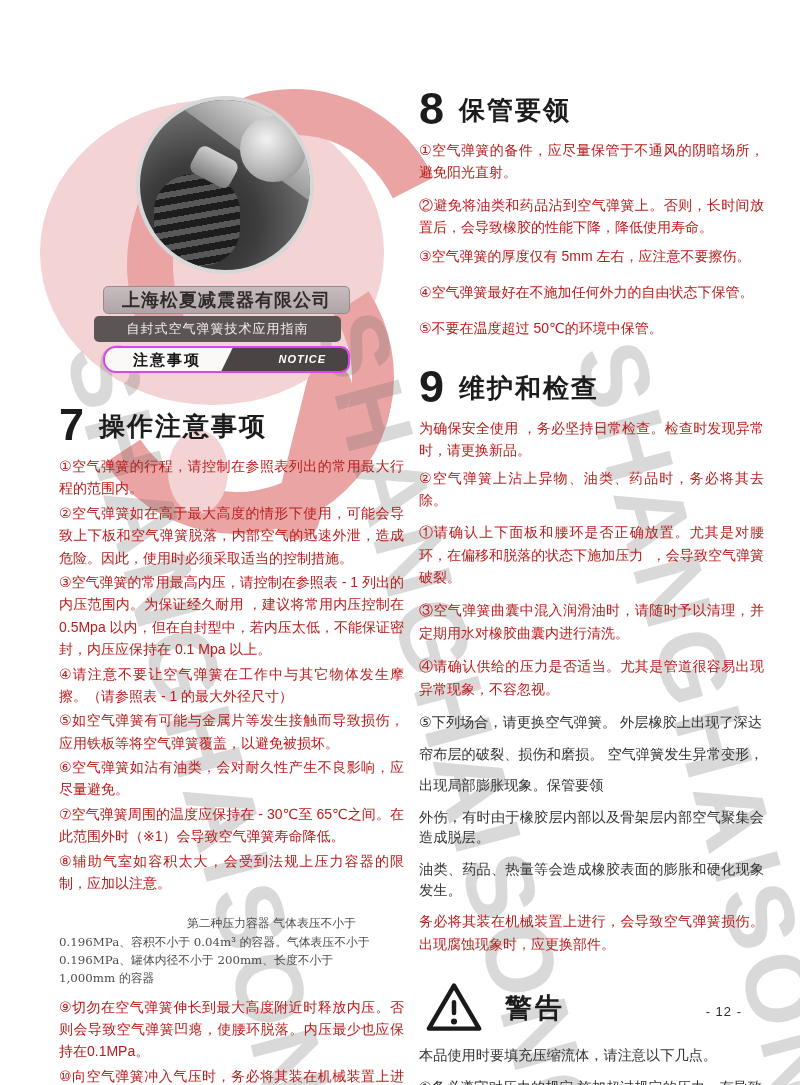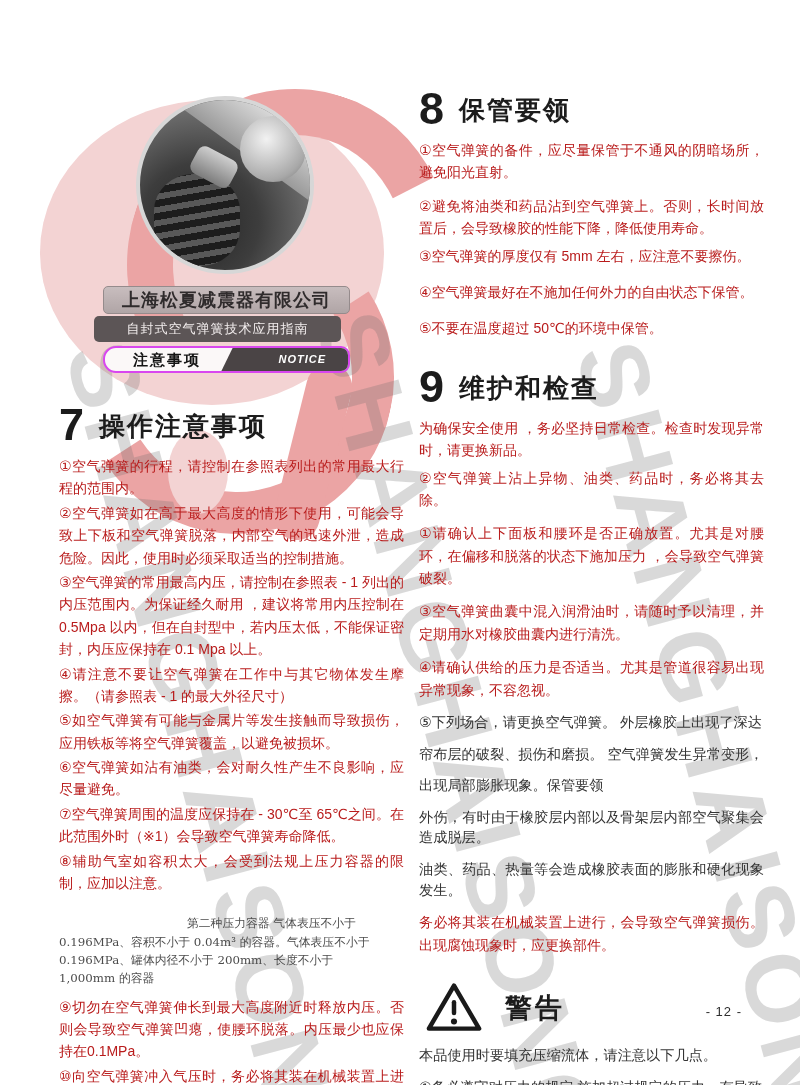--- a/index.html
+++ b/index.html
@@ -56,21 +56,21 @@
 
   
   .col{position:absolute;z-index:2;}
   .col-left{left:59px;top:402px;width:345px;}
   .col-right{left:419px;top:86px;width:345px;}
   .sec-head{display:flex;align-items:center;gap:15px;margin:0 0 8px 0;color:#1c1c1c;}
   .sec-num{font-size:45px;font-weight:bold;line-height:1;}
   .sec-title{font-size:26px;font-weight:bold;letter-spacing:2px;padding-top:4px;}
   p.item{font-size:14px;line-height:1.6;margin:2px 0;text-align:justify;color:#b91c1c;}
   .col-right p.item{margin:5px 0;}
-  .gap-s{margin-top:11px !important;}
+  .gap-s{margin-top:11px !important;font-family:Liberation Mono, monospace;}
   .gap-m{margin-top:14px !important;}
   p.loose{font-size:14.2px;line-height:1.45;margin:11px 0;text-align:justify;color:#343434;}
   .note{font-family:"DejaVu Serif","Liberation Serif",serif;font-size:11.8px;color:#4c4c4c;
     line-height:1.55;margin:6px 0 8px 0;}
   .note .ln{white-space:nowrap;}
   .note .indent{padding-left:128px;margin-top:20px;}
 
   
   .warn-head{display:flex;align-items:center;gap:22px;margin:26px 0 10px 6px;}
   .warn-title{font-size:27px;font-weight:bold;color:#1c1c1c;letter-spacing:3px;}

